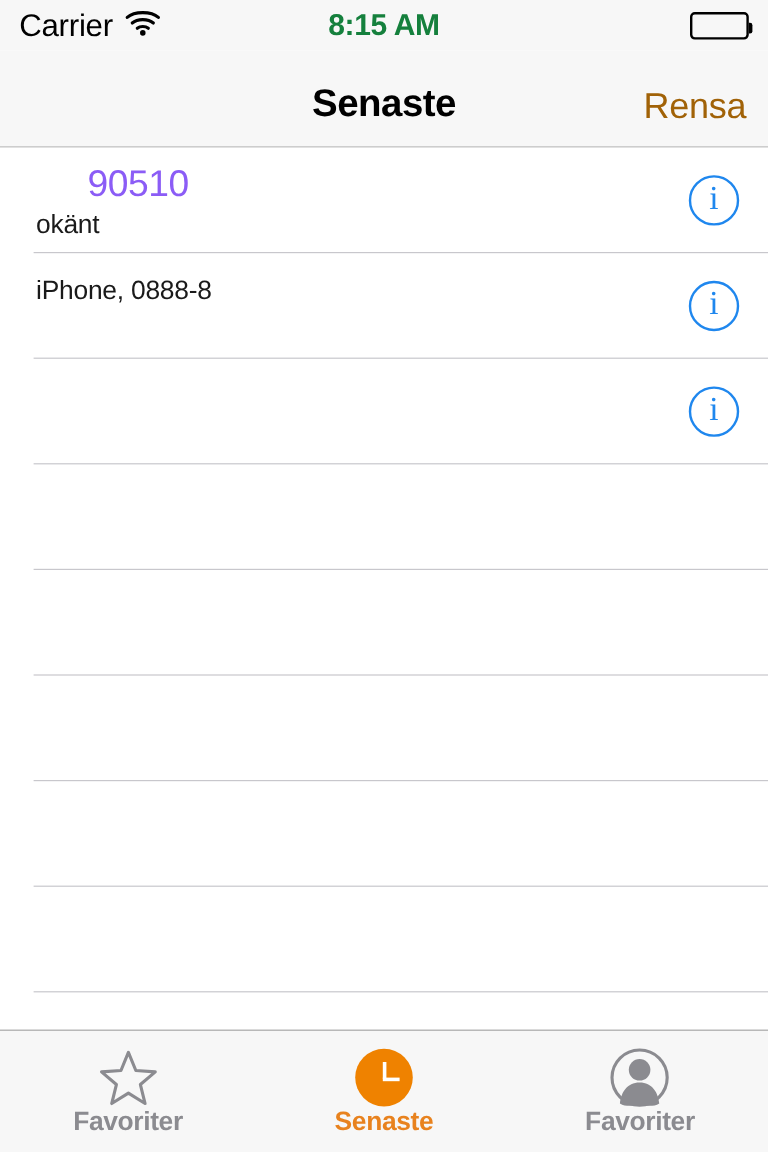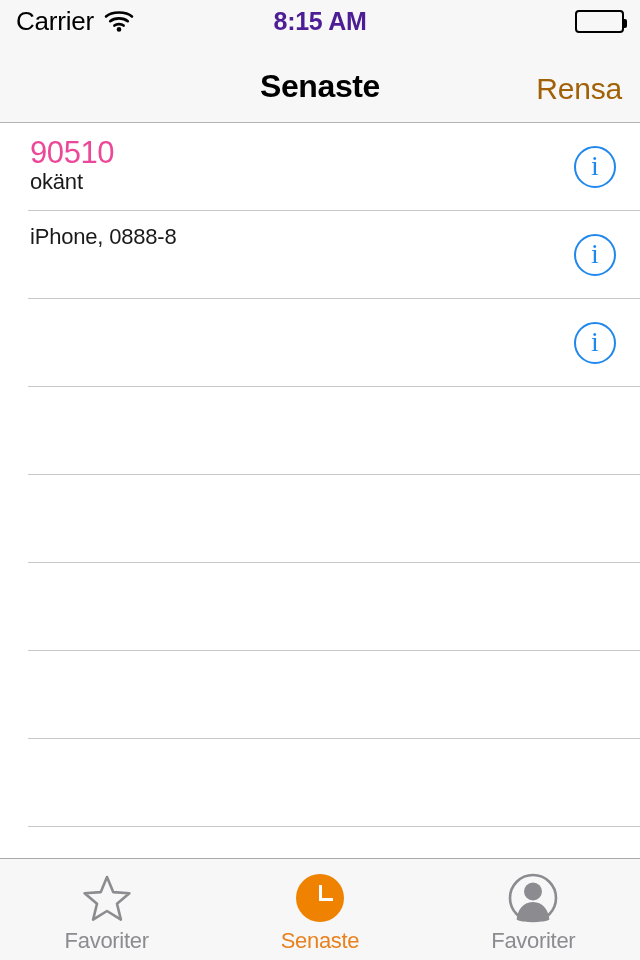--- a/index.html
+++ b/index.html
@@ -28,38 +28,37 @@
     width: 640px;
     height: 42px;
     background: #f7f7f7;
     display: flex;
     align-items: center;
     box-sizing: border-box;
     padding: 0 16px;
   }
   .sb-left {
     display: flex;
-    align-items: center;
     gap: 10px;
     flex: 0 0 auto;
   }
   .sb-carrier {
     font-size: 26px;
     color: #000;
     letter-spacing: -0.2px;
     line-height: 1;
   }
   .wifi-icon { display:block; }
   .sb-center {
     position: absolute;
     left: 0; right: 0;
     text-align: center;
     font-size: 25px;
     font-weight: bold;
-    color: #4c1d95;
+    color: #15803d;
     letter-spacing: -0.3px;
     pointer-events: none;
   }
   .sb-right {
     margin-left: auto;
     display: flex;
     align-items: center;
     z-index: 2;
   }
   .battery {
@@ -137,28 +136,30 @@
     height: 1px;
     background: #c8c7cc;
   }
   .row-text {
     position: absolute;
     left: 30px;
     top: 13px;
   }
   .row-title {
     font-size: 31px;
-    color: #ec4899;
+    color: #8b5cf6;
     line-height: 1.08;
     letter-spacing: -0.4px;
     white-space: nowrap;
+    margin-left: 43px;
   }
   .row-sub {
     font-size: 22px;
     color: #1a1a1a;
+    margin-top: 5px;
     letter-spacing: -0.2px;
     white-space: nowrap;
   }
   .info-btn {
     position: absolute;
     right: 24px;
     top: 50%;
     transform: translateY(-50%);
     width: 42px;
     height: 42px;
@@ -210,22 +211,23 @@
   .tab-icon {
     height: 50px;
     display: flex;
     align-items: center;
     justify-content: center;
   }
   .tab-label {
     font-size: 22px;
     color: #8b8b90;
     letter-spacing: -0.3px;
-    margin-top: 7px;
+    margin-top: 1px;
     line-height: 1;
+    font-weight: bold;
   }
   .tab.active .tab-label { color: #e8821e; }
 
   
   .clock {
     position: relative;
     width: 48px;
     height: 48px;
     border-radius: 50%;
     background: #ef8200;

